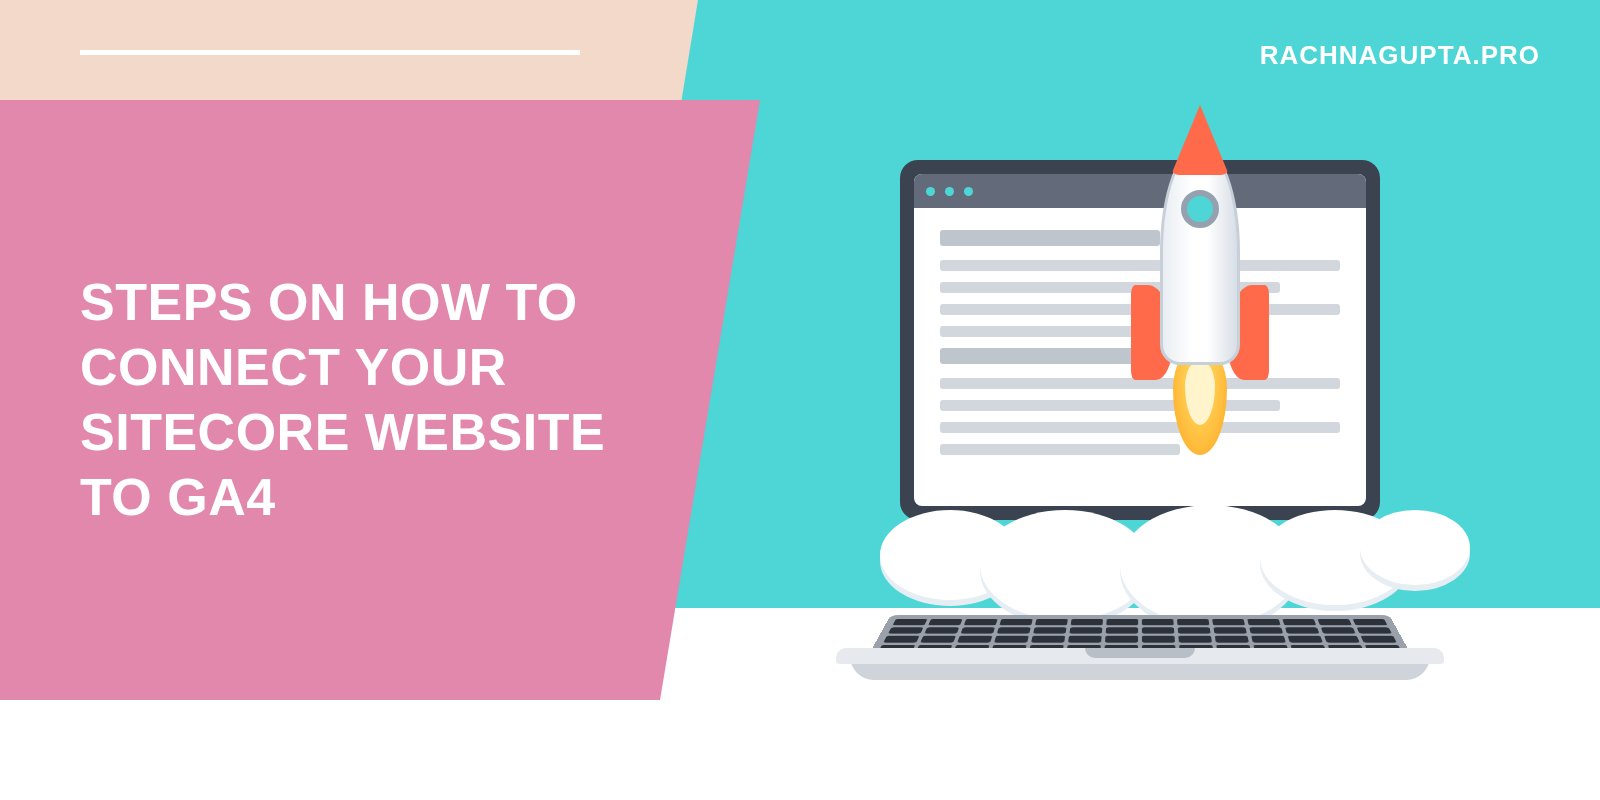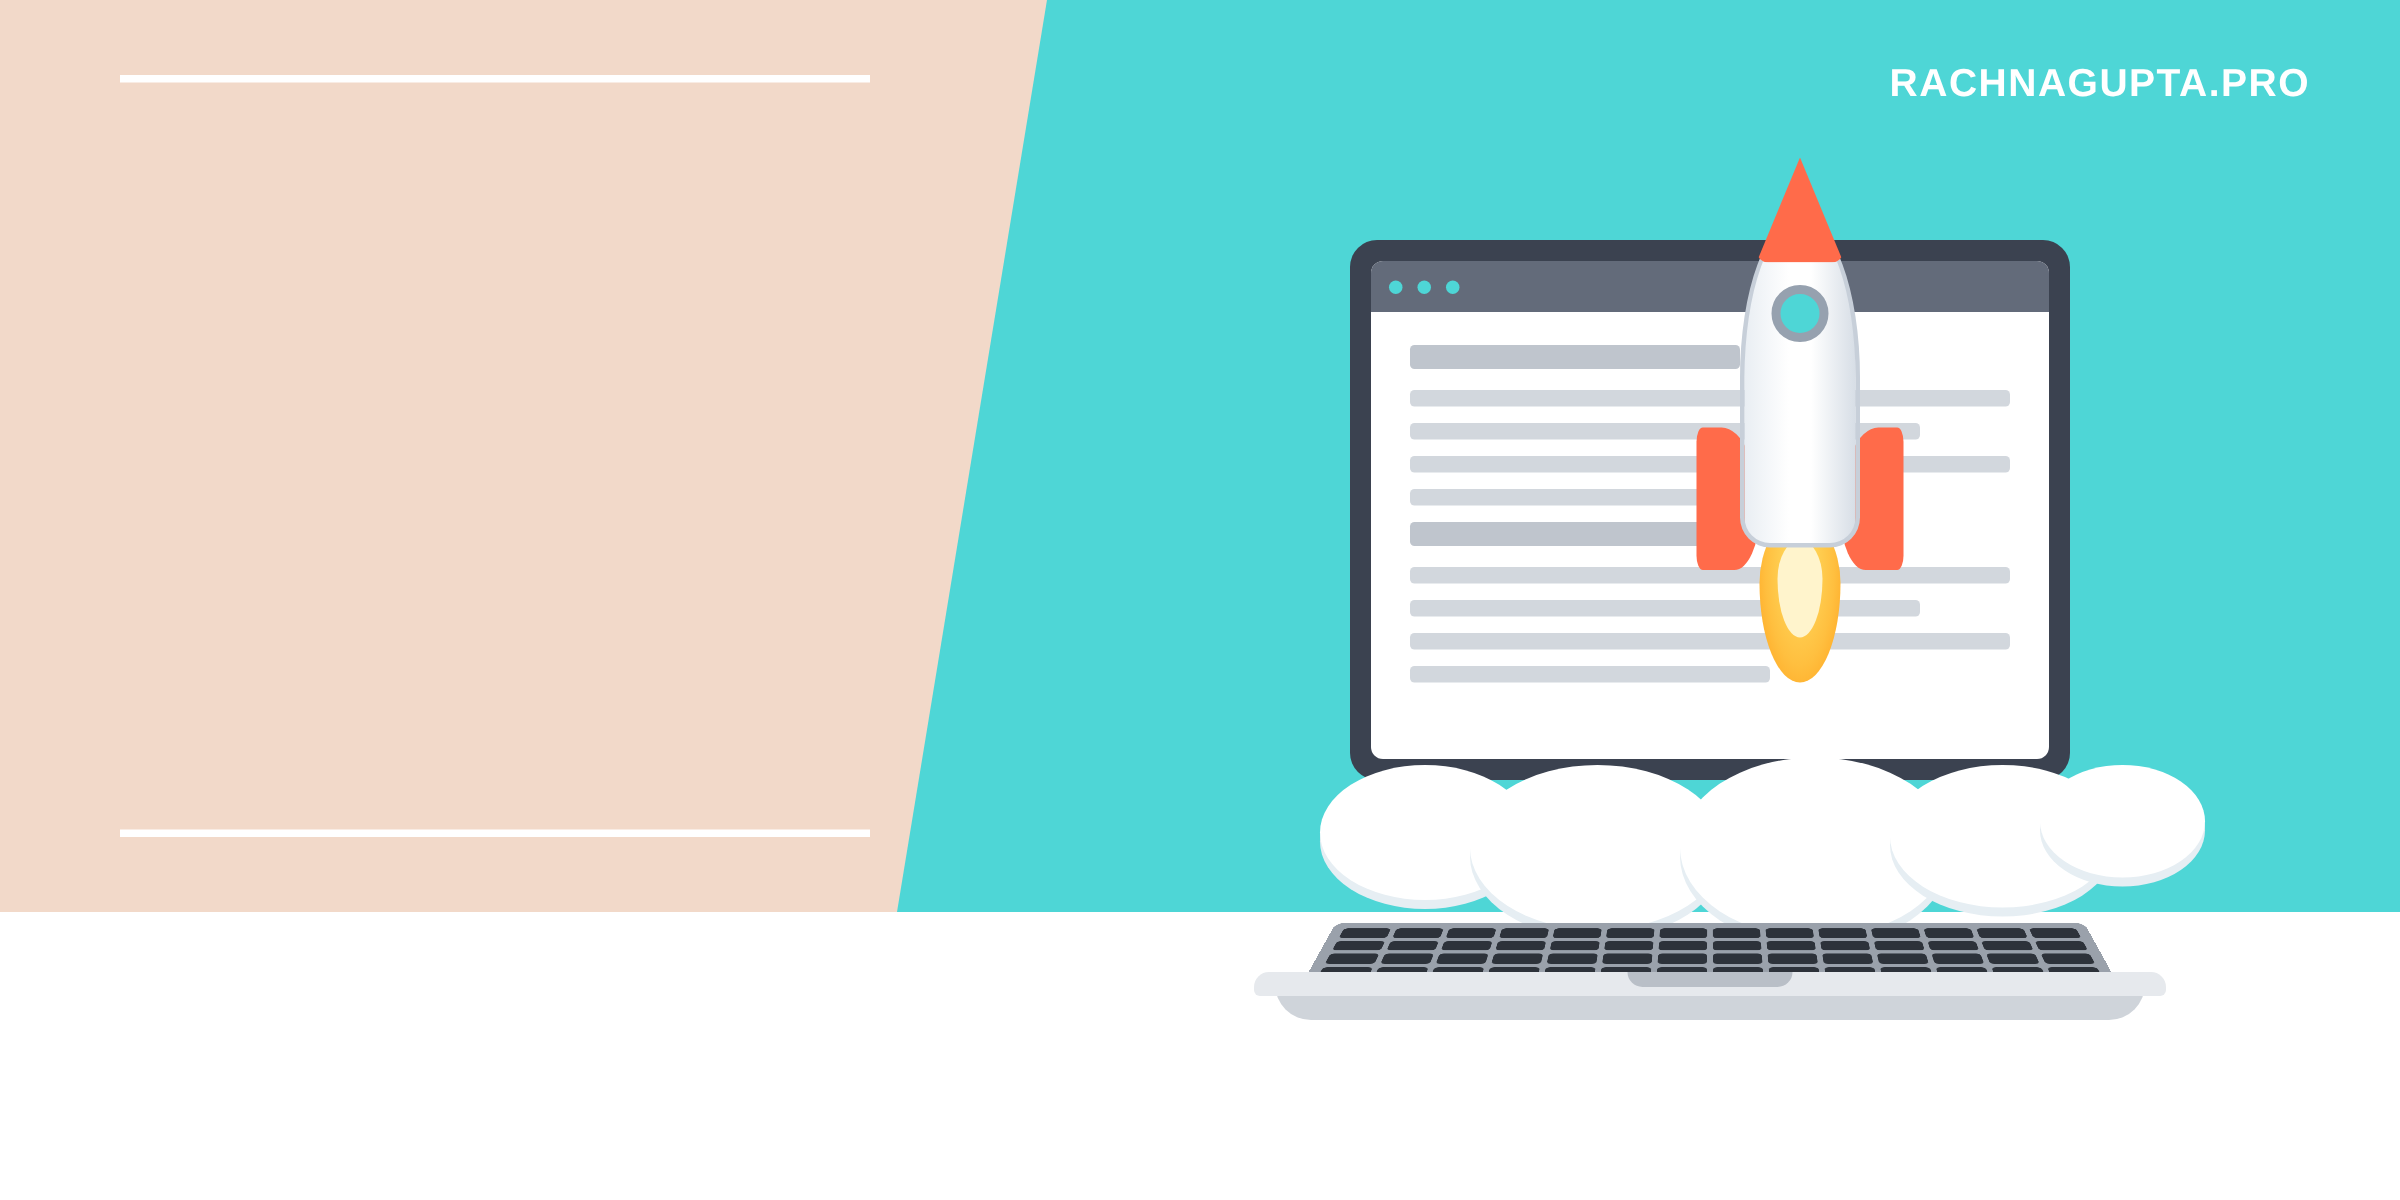--- a/index.html
+++ b/index.html
@@ -234,20 +234,23 @@
 
 <div class="canvas">
 
   <div class="cyan-panel"></div>
 
   <div class="top-rule"></div>
   <div class="bottom-rule"></div>
 
   <div class="brand">RACHNAGUPTA.PRO</div>
 
+  <div class="pink-panel">
+    <div class="headline">STEPS ON HOW TO CONNECT YOUR SITECORE WEBSITE TO GA4</div>
+  </div>
 
   <div class="illus">
 
     <div class="screen-frame">
       <div class="screen">
         <div class="browser-bar">
           <span></span>
           <span></span>
           <span></span>
         </div>

